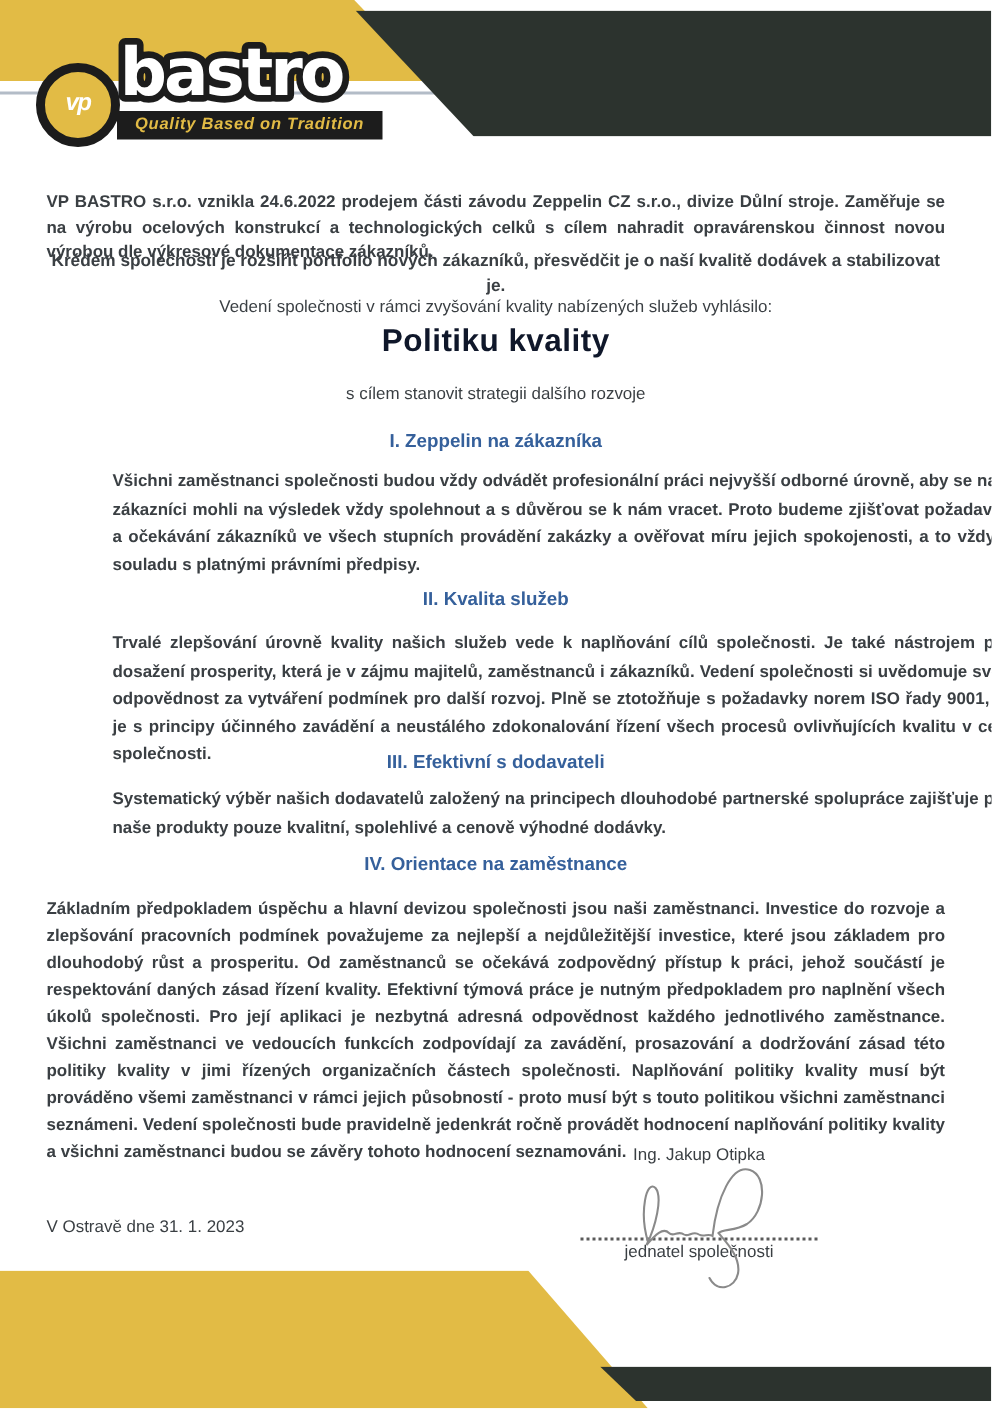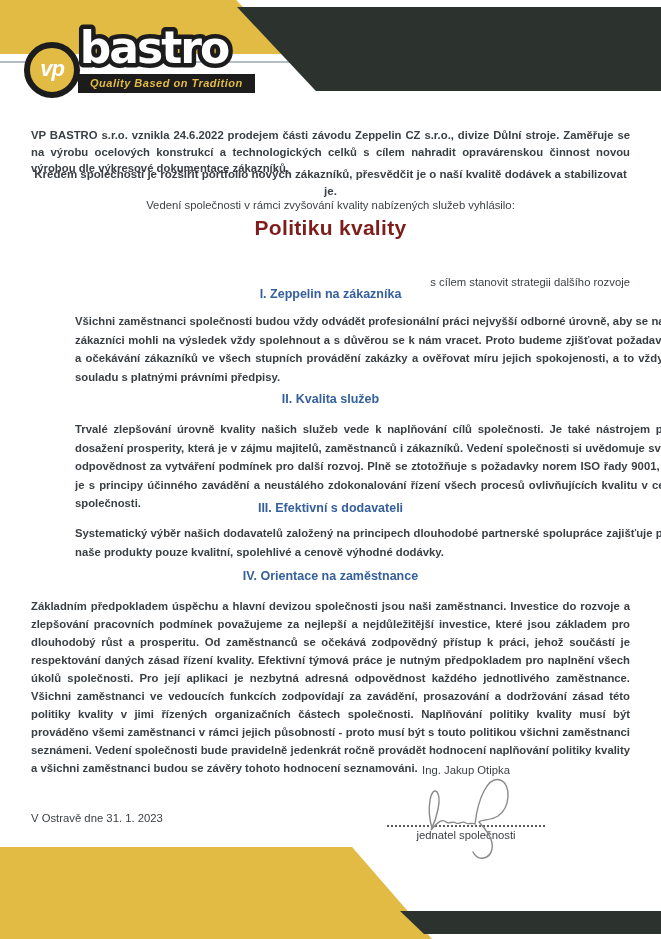--- a/index.html
+++ b/index.html
@@ -23,21 +23,21 @@
     clip-path:polygon(0 0,100% 0,100% 100%,18.6% 100%);
   }
 
   
   .logo-circle{
     left:24px;top:42px;width:44px;height:44px;border-radius:50%;
     background:#e2bb45;border:6px solid #1c1c1c;
     display:flex;align-items:center;justify-content:center;z-index:4;
   }
   .logo-vp{
-    color:#ffffff;font-weight:bold;font-style:italic;font-size:22px;
+    color:#ffffff;font-weight:bold;font-style:italic;font-size:16px;
     letter-spacing:-1px;transform:translateY(-1px);
   }
   .logo-bastro{left:64px;top:16px;z-index:3;}
   .logo-tagline{
     left:78px;top:74px;z-index:5;background:#1c1c1c;color:#e2bb45;
     font-size:11px;font-weight:bold;font-style:italic;
     padding:3px 12px 4px 12px;border-radius:0;letter-spacing:.5px;
     white-space:nowrap;
   }
 
@@ -45,21 +45,21 @@
   .block{left:31px;width:599px;font-size:11.3px;line-height:16.5px;}
   .just{text-align:justify;font-weight:bold;}
   .ctr{text-align:center;}
   .bold{font-weight:bold;}
   .heading{
     left:31px;width:599px;text-align:center;color:#35609b;
     font-weight:bold;font-size:12.5px;
   }
   .doc-title{
     left:31px;width:599px;text-align:center;font-weight:bold;font-size:21px;
-    color:#7f1d1d;letter-spacing:.3px;
+    color:#0f172a;letter-spacing:.3px;
   }
   .body-par{line-height:18.5px;margin-left:44px;}
 
   
   .sig-name{left:387px;top:764px;width:158px;text-align:center;font-size:11.3px;}
   .sig-line{
     left:387px;top:809px;width:158px;height:16px;
     border-bottom:2px dotted #5a5a5a;
   }
   .sig-role{left:387px;top:829px;width:158px;text-align:center;font-size:11.3px;}
@@ -91,21 +91,21 @@
     <text x="90" y="47" text-anchor="middle" font-family="DejaVu Sans, sans-serif" font-size="44" font-weight="bold" fill="#ffffff" stroke="#1c1c1c" stroke-width="9" paint-order="stroke" stroke-linejoin="round" letter-spacing="-2">bastro</text>
   </svg>
 </div>
 <div class="abs logo-tagline">Quality Based on Tradition</div>
 
 <div class="abs block just" style="top:127px;">VP BASTRO s.r.o. vznikla 24.6.2022 prodejem části závodu Zeppelin CZ s.r.o., divize Důlní stroje. Zaměřuje se na výrobu ocelových konstrukcí a technologických celků s cílem nahradit opravárenskou činnost novou výrobou dle výkresové dokumentace zákazníků.</div>
 <div class="abs block ctr bold" style="top:166px;font-size:11.5px;">Krédem společnosti je rozšířit portfolio nových zákazníků, přesvědčit je o naší kvalitě dodávek a stabilizovat je.</div>
 <div class="abs block ctr" style="top:197px;">Vedení společnosti v rámci zvyšování kvality nabízených služeb vyhlásilo:</div>
 
 <div class="abs doc-title" style="top:216px;">Politiku kvality</div>
-<div class="abs block ctr" style="top:274px;text-align:right;">s cílem stanovit strategii dalšího rozvoje</div>
+<div class="abs block ctr" style="top:255px;">s cílem stanovit strategii dalšího rozvoje</div>
 
 <div class="abs heading" style="top:287px;">I. Zeppelin na zákazníka</div>
 <div class="abs block just body-par" style="top:312px;">Všichni zaměstnanci společnosti budou vždy odvádět profesionální práci nejvyšší odborné úrovně, aby se naši zákazníci mohli na výsledek vždy spolehnout a s důvěrou se k nám vracet. Proto budeme zjišťovat požadavky a očekávání zákazníků ve všech stupních provádění zakázky a ověřovat míru jejich spokojenosti, a to vždy v souladu s platnými právními předpisy.</div>
 
 <div class="abs heading" style="top:392px;">II. Kvalita služeb</div>
 <div class="abs block just body-par" style="top:420px;">Trvalé zlepšování úrovně kvality našich služeb vede k naplňování cílů společnosti. Je také nástrojem pro dosažení prosperity, která je v zájmu majitelů, zaměstnanců i zákazníků. Vedení společnosti si uvědomuje svoji odpovědnost za vytváření podmínek pro další rozvoj. Plně se ztotožňuje s požadavky norem ISO řady 9001, to je s principy účinného zavádění a neustálého zdokonalování řízení všech procesů ovlivňujících kvalitu v celé společnosti.</div>
 
 <div class="abs heading" style="top:501px;">III. Efektivní s dodavateli</div>
 <div class="abs block just body-par" style="top:524px;">Systematický výběr našich dodavatelů založený na principech dlouhodobé partnerské spolupráce zajišťuje pro naše produkty pouze kvalitní, spolehlivé a cenově výhodné dodávky.</div>
 

